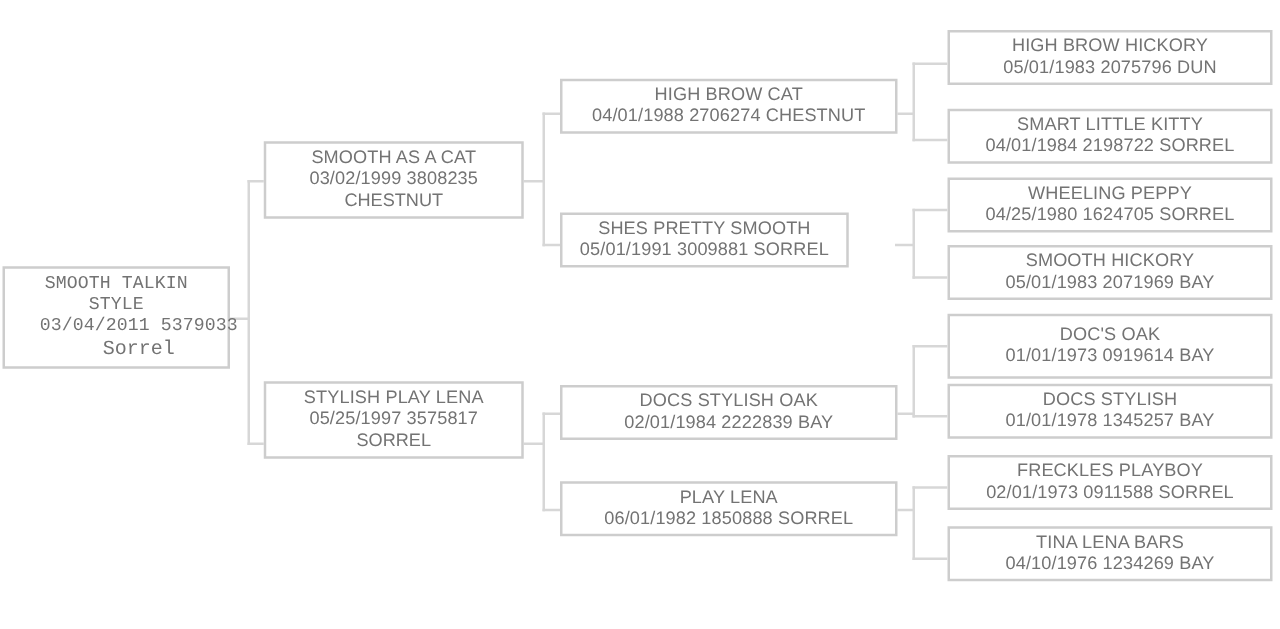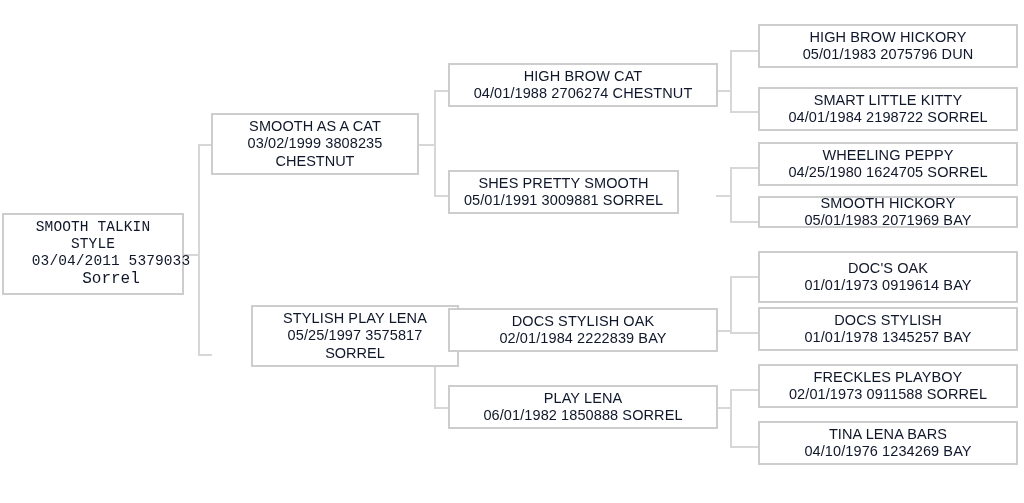--- a/index.html
+++ b/index.html
@@ -23,21 +23,21 @@
   .node {
     position: absolute;
     box-sizing: border-box;
     background: #ffffff;
     border: 2px solid #cdcdcd;
     display: flex;
     flex-direction: column;
     align-items: center;
     justify-content: center;
     text-align: center;
-    color: #0f172a;
+    color: #737373;
     line-height: 1.18;
     padding: 2px 4px;
   }
   .node .nm {
     font-size: 14.5px;
     letter-spacing: 0.1px;
     white-space: nowrap;
   }
   .node .meta {
     font-size: 14.5px;
@@ -114,21 +114,21 @@
     <div class="meta">03/04/2011 5379033</div>
     <div class="color">Sorrel</div>
   </div>
 
   <div class="node gen2" style="left:211px; top:113px; width:208px; height:62px;">
     <div class="nm">SMOOTH AS A CAT</div>
     <div class="meta">03/02/1999 3808235</div>
     <div class="color">CHESTNUT</div>
   </div>
 
-  <div class="node gen2" style="left:211px; top:305px; width:208px; height:62px;margin-left:40px;">
+  <div class="node gen2" style="left:211px; top:305px; width:208px; height:62px;">
     <div class="nm">STYLISH PLAY LENA</div>
     <div class="meta">05/25/1997 3575817</div>
     <div class="color">SORREL</div>
   </div>
 
   <div class="node gen3" style="left:448px; top:63px; width:270px; height:44px;">
     <div class="nm">HIGH BROW CAT</div>
     <div class="meta">04/01/1988 2706274 CHESTNUT</div>
   </div>
 
@@ -155,21 +155,21 @@
   <div class="node gen4" style="left:758px; top:87px; width:260px; height:44px;">
     <div class="nm">SMART LITTLE KITTY</div>
     <div class="meta">04/01/1984 2198722 SORREL</div>
   </div>
 
   <div class="node gen4" style="left:758px; top:142px; width:260px; height:44px;">
     <div class="nm">WHEELING PEPPY</div>
     <div class="meta">04/25/1980 1624705 SORREL</div>
   </div>
 
-  <div class="node gen4" style="left:758px; top:196px; width:260px; height:32px;">
+  <div class="node gen4" style="left:758px; top:196px; width:260px; height:44px;">
     <div class="nm">SMOOTH HICKORY</div>
     <div class="meta">05/01/1983 2071969 BAY</div>
   </div>
 
   <div class="node gen4" style="left:758px; top:251px; width:260px; height:52px;">
     <div class="nm">DOC'S OAK</div>
     <div class="meta">01/01/1973 0919614 BAY</div>
   </div>
 
   <div class="node gen4" style="left:758px; top:307px; width:260px; height:44px;">

